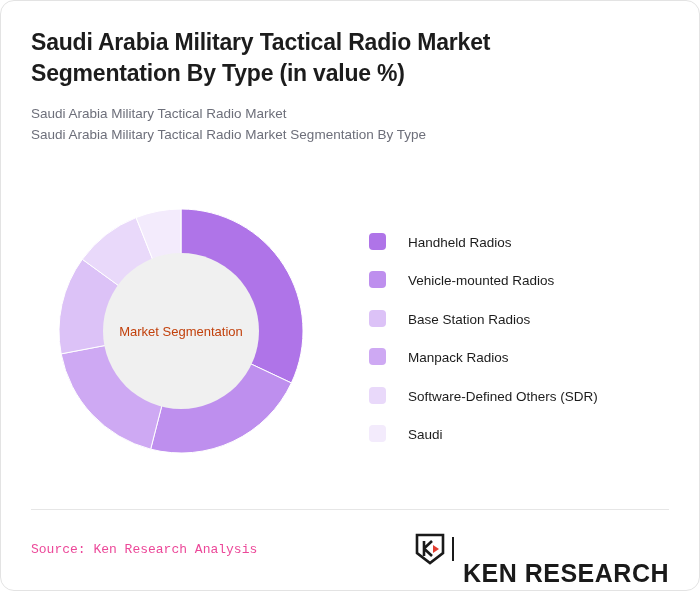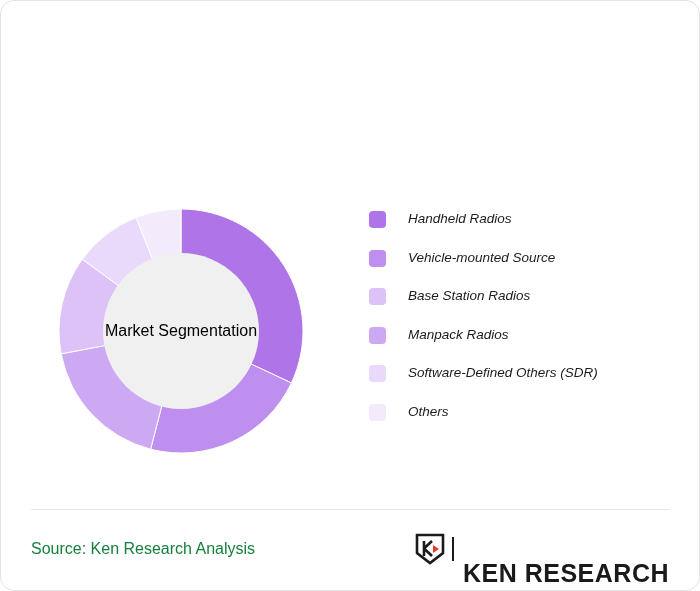--- a/index.html
+++ b/index.html
@@ -49,37 +49,36 @@
     height: 335px;
     display: flex;
     align-items: center;
     justify-content: center;
   }
   #donut-svg { display: block; }
   #center-label {
     position: absolute;
     top: 50%; left: 50%;
     transform: translate(-50%, -50%);
-    font-size: 16px;
-    color: #000000;
+    font-size: 13px;
+    color: #c2410c;
     white-space: nowrap;
     pointer-events: none;
   }
 
   
   #legend {
     flex: 1;
     padding-top: 48px;
     padding-left: 8px;
   }
   .legend-item {
     display: flex;
-    align-items: flex-start;
+    align-items: flex-end;
     height: 38.5px;
-    font-style: italic;
   }
   .legend-swatch {
     width: 17px; height: 17px;
     border-radius: 4px;
     flex: 0 0 auto;
   }
   .legend-label {
     margin-left: 22px;
     font-size: 13.5px;
     color: #1c1c1c;
@@ -97,42 +96,50 @@
   #footer {
     position: absolute;
     left: 30px; right: 30px;
     top: 528px;
     height: 40px;
     display: flex;
     align-items: center;
     justify-content: space-between;
   }
   #source-text {
-    font-size: 16px;
-    color: #15803d;
+    font-size: 13px;
+    color: #ec4899;
+    font-family: Liberation Mono, monospace;
   }
   #brand-logo {
     display: flex;
     align-items: center;
   }
   #brand-wordmark {
     font-size: 25px;
     font-weight: bold;
     letter-spacing: 0.5px;
     color: #1a1a1a;
     margin-left: 9px;
     font-family: "Liberation Sans", sans-serif;
     margin-top: 48px;
   }
 </style>
 </head>
 <body>
 
 <div id="card">
 
+  <div id="header">
+    <div id="chart-title">Saudi Arabia Military Tactical Radio Market Segmentation By Type (in value %)</div>
+    <div id="subtitle-block">
+      <div class="subtitle">Saudi Arabia Military Tactical Radio Market</div>
+      <div class="subtitle">Saudi Arabia Military Tactical Radio Market Segmentation By Type</div>
+    </div>
+  </div>
 
   <div id="body">
 
     <div id="donut-wrap">
       <svg id="donut-svg" width="310" height="310" viewBox="0 0 310 310">
         <g id="slices">
             <path d="M 155 155 L 155 33 A 122 122 0 0 1 265.38890040085437 206.94507357093886 Z" fill="#AF74E8" stroke="#ffffff" stroke-width="1"></path>
             <path d="M 155 155 L 265.38890040085437 206.94507357093886 A 122 122 0 0 1 124.65983376588771 273.167145657693 Z" fill="#BE8FEE" stroke="#ffffff" stroke-width="1"></path>
             <path d="M 155 155 L 124.65983376588771 273.167145657693 A 122 122 0 0 1 35.16095541109998 177.8605203794584 Z" fill="#CEA9F3" stroke="#ffffff" stroke-width="1"></path>
             <path d="M 155 155 L 35.16095541109998 177.8605203794584 A 122 122 0 0 1 56.2999266862564 83.29019922031829 Z" fill="#DCC2F7" stroke="#ffffff" stroke-width="1"></path>
@@ -144,37 +151,37 @@
       <div id="center-label">Market Segmentation</div>
     </div>
 
     <div id="legend">
         <div class="legend-item">
           <span class="legend-swatch" style="background: rgb(175, 116, 232);"></span>
           <span class="legend-label">Handheld Radios</span>
         </div>
         <div class="legend-item">
           <span class="legend-swatch" style="background: rgb(190, 143, 238);"></span>
-          <span class="legend-label">Vehicle-mounted Source</span>
+          <span class="legend-label">Vehicle-mounted Radios</span>
         </div>
         <div class="legend-item">
           <span class="legend-swatch" style="background: rgb(220, 194, 247);"></span>
           <span class="legend-label">Base Station Radios</span>
         </div>
         <div class="legend-item">
           <span class="legend-swatch" style="background: rgb(206, 169, 243);"></span>
           <span class="legend-label">Manpack Radios</span>
         </div>
         <div class="legend-item">
           <span class="legend-swatch" style="background: rgb(233, 217, 250);"></span>
           <span class="legend-label">Software-Defined Others (SDR)</span>
         </div>
         <div class="legend-item">
           <span class="legend-swatch" style="background: rgb(243, 235, 252);"></span>
-          <span class="legend-label">Others</span>
+          <span class="legend-label">Saudi</span>
         </div>
       </div>
 
   </div>
 
   <div id="divider"></div>
 
   <div id="footer">
     <div id="source-text">Source: Ken Research Analysis</div>
     <div id="brand-logo">

